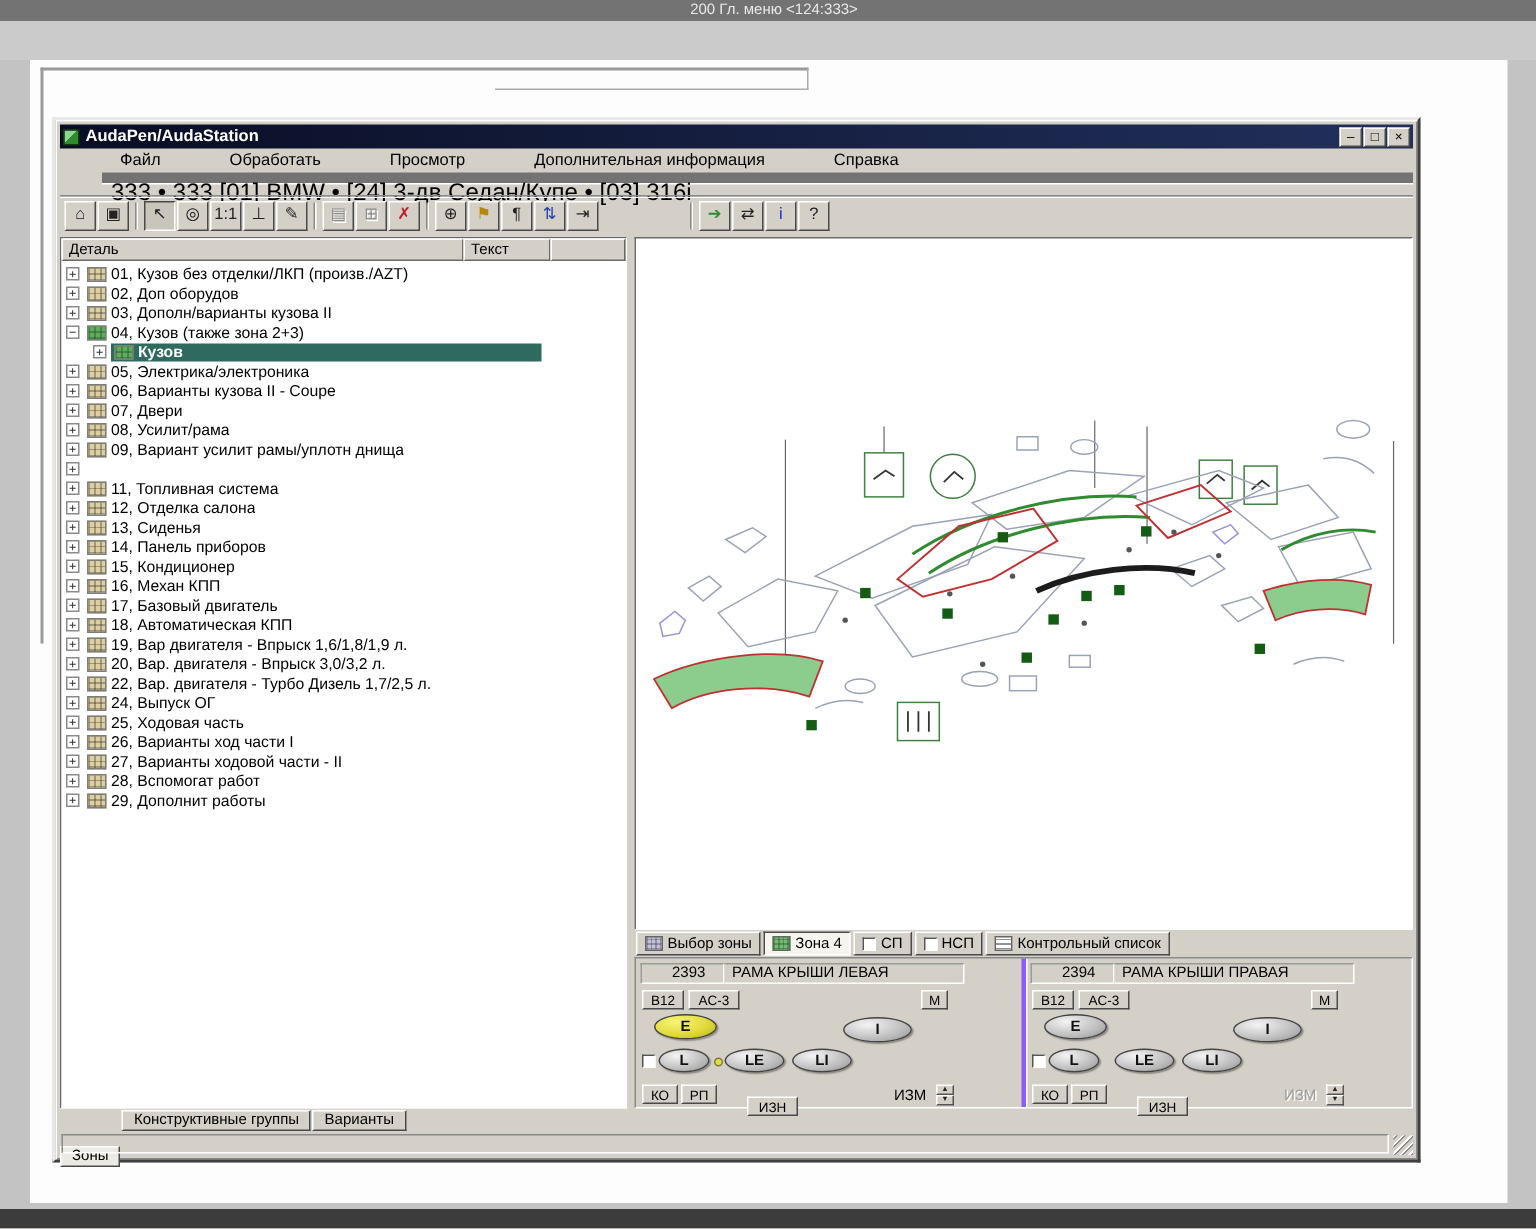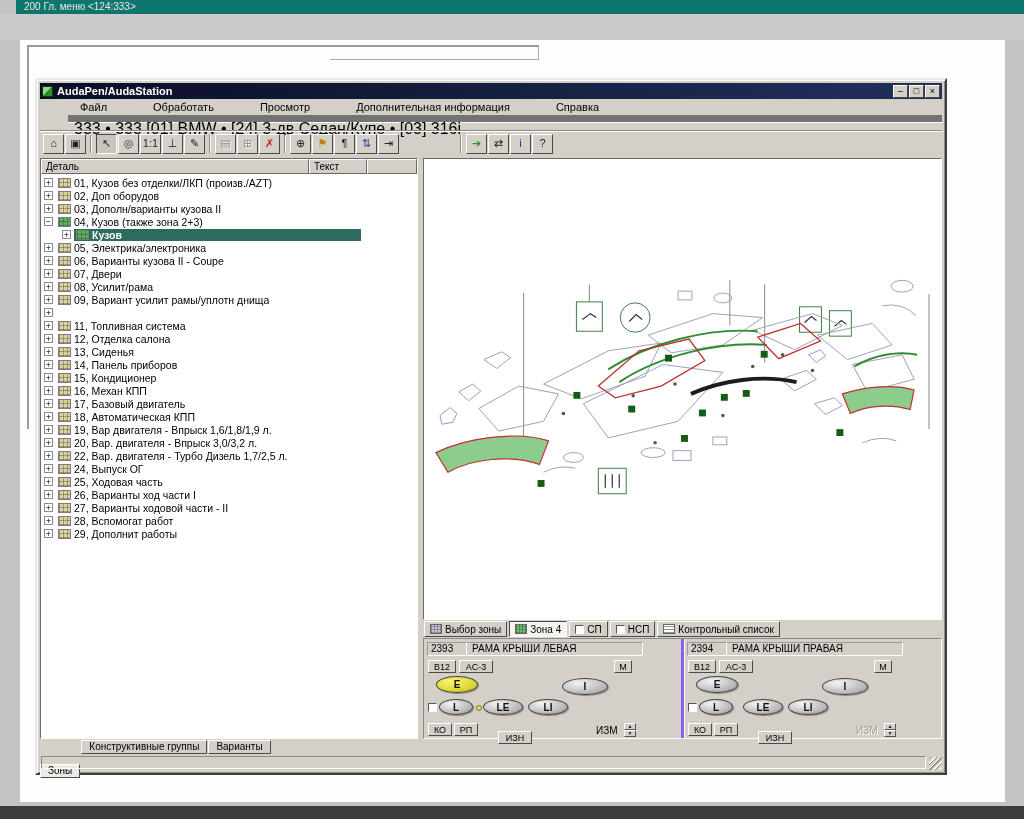--- a/index.html
+++ b/index.html
@@ -2,22 +2,22 @@
 <html><head>
 <meta charset="utf-8">
 <style>
   * { box-sizing:border-box; margin:0; padding:0; }
   html,body { width:1024px; height:819px; overflow:hidden; }
   body { font-family:"Liberation Sans", sans-serif; background:#c3c3c3; }
   button { font-family:inherit; cursor:default; }
 
   .screen { position:relative; width:1024px; height:819px; background:#c3c3c3; overflow:hidden; }
 
-  .sysbar { position:absolute; left:16px; top:0; right:0; height:14px; background:#0f766e; color:#e9e9e9;
-            font-size:10px; line-height:14px; padding-left:8px; }
+  .sysbar { position:absolute; left:0; top:0; right:0; height:14px; background:#737373; color:#e9e9e9;
+            font-size:10px; line-height:14px; padding-left:8px;text-align:center; }
   .midstrip { position:absolute; left:0; top:14px; right:0; height:26px; background:#cbcbcb; }
   .sheet { position:absolute; left:20px; top:40px; width:985px; height:762px; background:#fdfdfd; }
   .bottombar { position:absolute; left:0; top:806px; right:0; height:13px; background:#3c3c3c; }
 
   .bg-line { position:absolute; background:#9a9a9a; }
   .bg-line.l1 { left:27px; top:45px; width:2px; height:384px; }
   .bg-line.l2 { left:27px; top:45px; width:512px; height:2px; }
   .bg-line.l3 { left:330px; top:59px; width:209px; height:1px; background:#ababab; }
   .bg-line.l4 { left:538px; top:45px; width:1px; height:15px; background:#ababab; }
 
@@ -100,21 +100,21 @@
     background-image: repeating-linear-gradient(0deg, rgba(40,40,40,.5) 0 1px, transparent 1px 3px); }
 
   .parts-row { height:101px; flex:0 0 101px; display:flex; background:#d4d0c8;
                border:1px solid; border-color:#8a8a8a #fff #fff #8a8a8a; }
   .part-panel { flex:1; position:relative; }
   .part-panel + .part-panel { border-left:3px solid #8b5cf6; box-shadow: inset 1px 0 0 #fff; }
 
   .p-header { position:absolute; left:3px; top:3px; width:216px; height:14px; display:flex; }
   .p-code, .p-name { border:1px solid; border-color:#9a9a9a #fff #fff #9a9a9a; font-size:10px;
                      line-height:12px; background:#d4d0c8; color:#000; white-space:nowrap; overflow:hidden; }
-  .p-code { width:40px; padding-left:3px; }
+  .p-code { width:56px; padding-left:20px; }
   .p-name { flex:1; padding-left:5px; border-left:none; }
 
   .pbtn { position:absolute; height:13px; background:#d4d0c8; border:1px solid;
           border-color:#fff #4a4a4a #4a4a4a #fff; font-size:9px; line-height:10px; padding:0 2px; color:#000; }
   .r-b12 { left:4px;  top:21px; width:28px; }
   .r-ac3 { left:35px; top:21px; width:34px; }
   .r-m   { left:190px; top:21px; width:18px; }
   .r-ko  { left:4px;  top:84px; width:24px; }
   .r-rp  { left:30px; top:84px; width:24px; }
   .r-izn { left:74px; top:92px; width:34px; }

